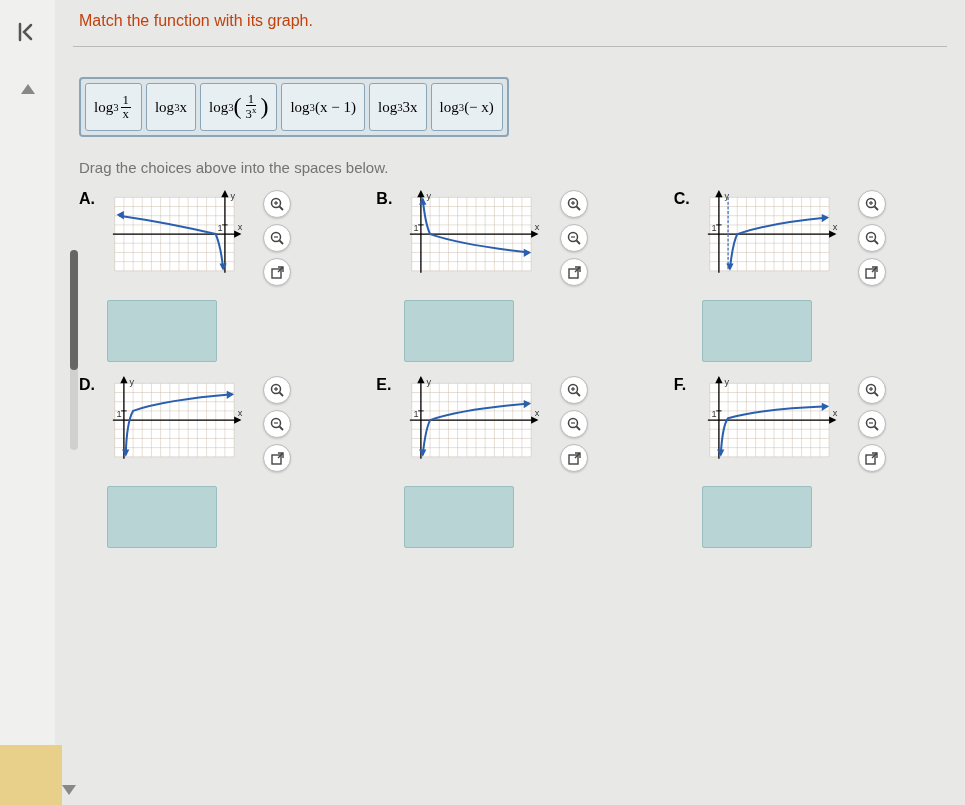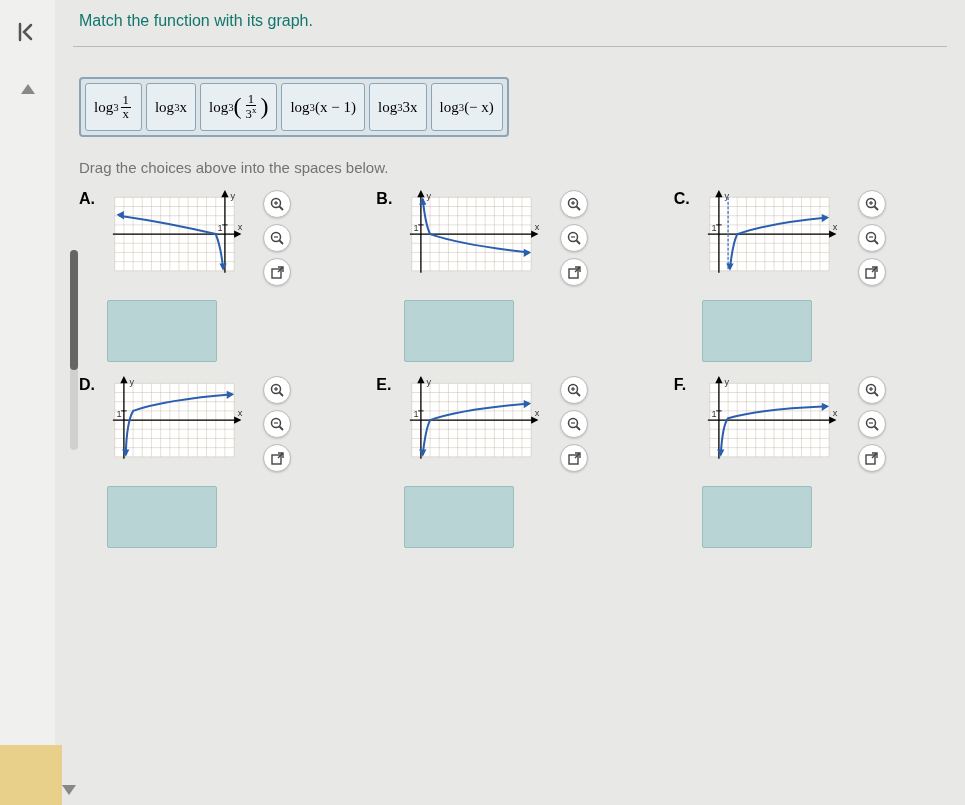--- a/index.html
+++ b/index.html
@@ -1,21 +1,21 @@
 <!DOCTYPE html>
 <html><head>
 <meta charset="utf-8">
 <style>
 * { box-sizing: border-box; margin: 0; padding: 0; }
 body { font-family: Arial, sans-serif; background: #e8e8e6; width: 965px; height: 805px; position: relative; display: flex; }
 .left-nav { width: 55px; background: #f0f0ee; display: flex; flex-direction: column; align-items: center; padding-top: 10px; }
 .nav-icon { width: 28px; height: 28px; margin: 8px 0; cursor: pointer; display: flex; align-items: center; justify-content: center; color: #555; }
 .nav-triangle { width: 0; height: 0; border-left: 7px solid transparent; border-right: 7px solid transparent; border-bottom: 10px solid #888; margin-top: 30px; }
 .main { flex: 1; padding: 12px 18px; position: relative; }
-.prompt { font-size: 16px; color: #0f766e; margin-bottom: 16px; margin-left: 6px; }
+.prompt { font-size: 16px; color: #c2410c; margin-bottom: 16px; margin-left: 6px; }
 .divider { border: none; border-top: 1px solid #bbb; margin: 10px 0 30px 0; }
 .choices-tray { display: flex; gap: 4px; border: 2px solid #8aa5b8; background: #dce4e8; padding: 4px; border-radius: 4px; width: fit-content; margin-left: 6px; margin-bottom: 22px; }
 .choice { background: #e8eff3; border: 1px solid #8aa5b8; border-radius: 3px; padding: 6px 8px; font-size: 15px; cursor: grab; display: flex; align-items: center; justify-content: center; min-height: 48px; }
 .math { font-family: 'Times New Roman', serif; white-space: nowrap; }
 .sub { font-size: 0.72em; vertical-align: sub; }
 .frac { display: inline-flex; flex-direction: column; align-items: center; vertical-align: middle; font-size: 0.85em; line-height: 1; margin: 0 2px; }
 .frac .top { border-bottom: 1px solid #000; padding: 0 2px; }
 .frac .bot { padding: 0 2px; }
 .paren-big { font-size: 1.6em; line-height: 0.8; vertical-align: middle; }
 .instr { font-size: 15px; color: #737373; margin: 0 0 14px 6px; }

